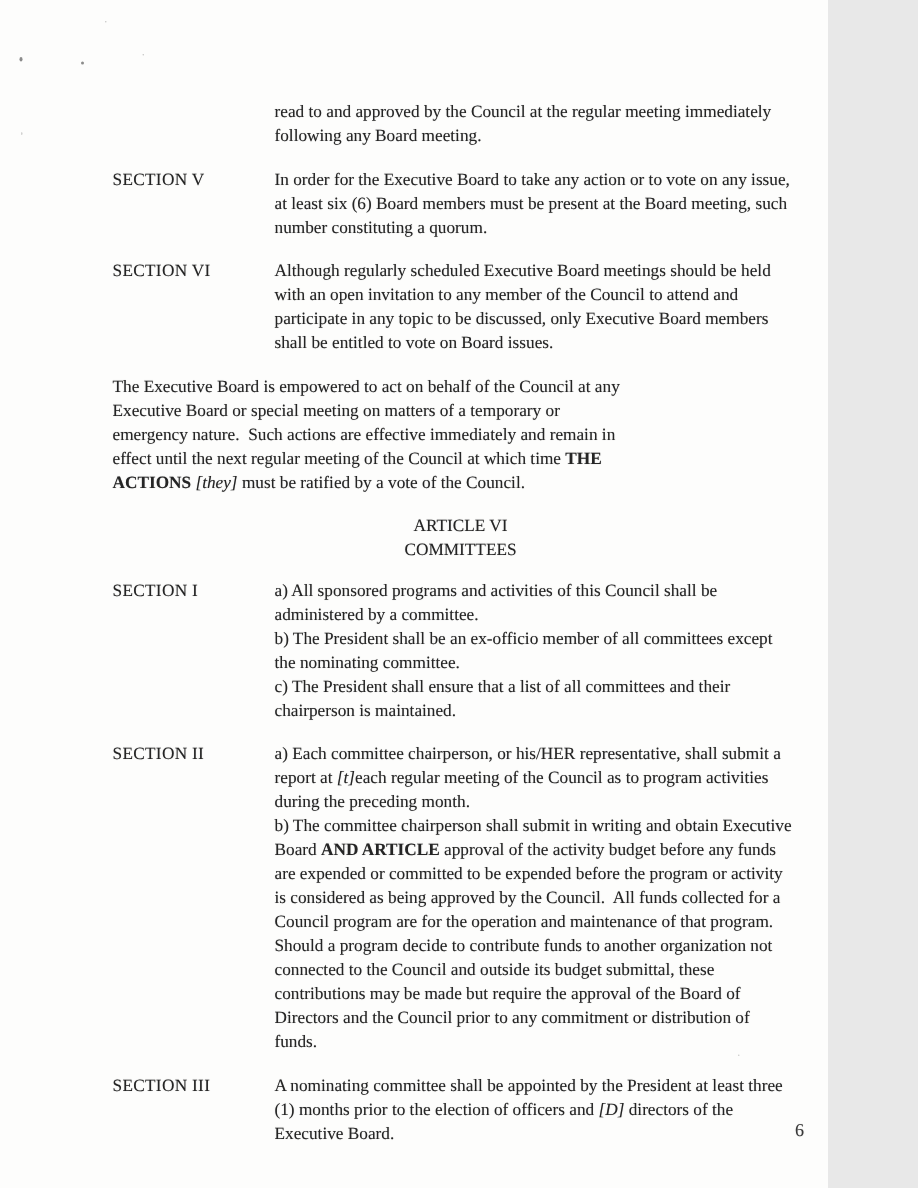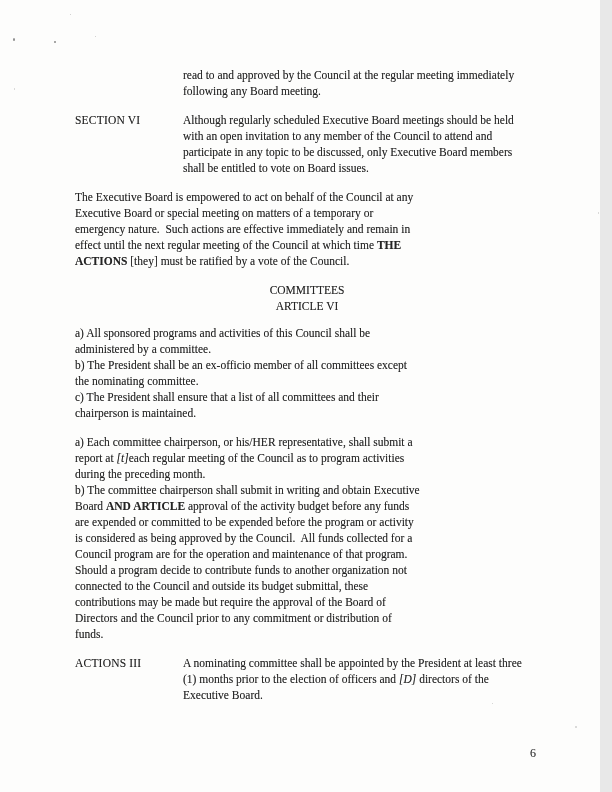--- a/index.html
+++ b/index.html
@@ -1,18 +1,18 @@
 <!DOCTYPE html>
 <html><head>
 <meta charset="utf-8">
 <style>
   html, body { margin: 0; padding: 0; background: #e8e8e8; }
   .page {
     position: relative;
-    width: 600px;
+    width: 552px;
     height: 792px;
     background: #fdfdfc;
     font-family: "Liberation Serif", serif;
     font-size: 11.5px;
     line-height: 16px;
     color: #252525;
     overflow: hidden;
     text-shadow: 0 0 0.6px rgba(70,70,70,0.45);
   }
   .content {
@@ -67,69 +67,77 @@
   <div class="speck s8"></div>
 
   <div class="content">
 
     <div class="row">
       <div class="label"></div>
       <div class="bodytext"><span>read to and approved by the Council at the regular meeting immediately
 following any Board meeting.</span></div>
     </div>
 
+    <div class="row">
+      <div class="label">SECTION V</div>
+      <div class="bodytext"><span>In order for the Executive Board to take any action or to vote on any issue,
+at least six (6) Board members must be present at the Board meeting, such
+number constituting a quorum.</span></div>
+    </div>
 
     <div class="row">
       <div class="label">SECTION VI</div>
       <div class="bodytext"><span>Although regularly scheduled Executive Board meetings should be held
 with an open invitation to any member of the Council to attend and
 participate in any topic to be discussed, only Executive Board members
 shall be entitled to vote on Board issues.</span></div>
     </div>
 
     <div class="row">
       <div class="bodytext"><span>The Executive Board is empowered to act on behalf of the Council at any
 Executive Board or special meeting on matters of a temporary or
 emergency nature.  Such actions are effective immediately and remain in
 effect until the next regular meeting of the Council at which time </span><span style="font-weight: bold;">THE
-ACTIONS</span><span> </span><span style="">[they]</span><span> must be ratified by a vote of the Council.</span></div>
+ACTIONS</span><span> </span><span style="font-style: italic;">[they]</span><span> must be ratified by a vote of the Council.</span></div>
     </div>
 
     <div class="article-heading">
+      <div>ARTICLE VI</div>
       <div>COMMITTEES</div>
-      <div>ARTICLE VI</div>
     </div>
 
     <div class="row">
+      <div class="label">SECTION I</div>
       <div class="bodytext"><span>a) All sponsored programs and activities of this Council shall be
 administered by a committee.
 b) The President shall be an ex-officio member of all committees except
 the nominating committee.
 c) The President shall ensure that a list of all committees and their
 chairperson is maintained.</span></div>
     </div>
 
     <div class="row">
+      <div class="label">SECTION II</div>
       <div class="bodytext"><span>a) Each committee chairperson, or his/</span><span style="font-weight: normal;">HER</span><span> representative, shall submit a
 report at </span><span style="font-style: italic;">[t]</span><span>each regular meeting of the Council as to program activities
 during the preceding month.
 b) The committee chairperson shall submit in writing and obtain Executive
 Board </span><span style="font-weight: bold;">AND ARTICLE</span><span> approval of the activity budget before any funds
 are expended or committed to be expended before the program or activity
 is considered as being approved by the Council.  All funds collected for a
 Council program are for the operation and maintenance of that program.
 Should a program decide to contribute funds to another organization not
 connected to the Council and outside its budget submittal, these
 contributions may be made but require the approval of the Board of
 Directors and the Council prior to any commitment or distribution of
 funds.</span></div>
     </div>
 
     <div class="row">
-      <div class="label">ACTIONS III</div>
+      <div class="label">SECTION III</div>
       <div class="bodytext"><span>A nominating committee shall be appointed by the President at least three
 (1) months prior to the election of officers and </span><span style="font-style: italic;">[D]</span><span> directors of the
 Executive Board.</span></div>
     </div>
 
   </div>
 
   <div class="page-number">6</div>
 </div>
 

